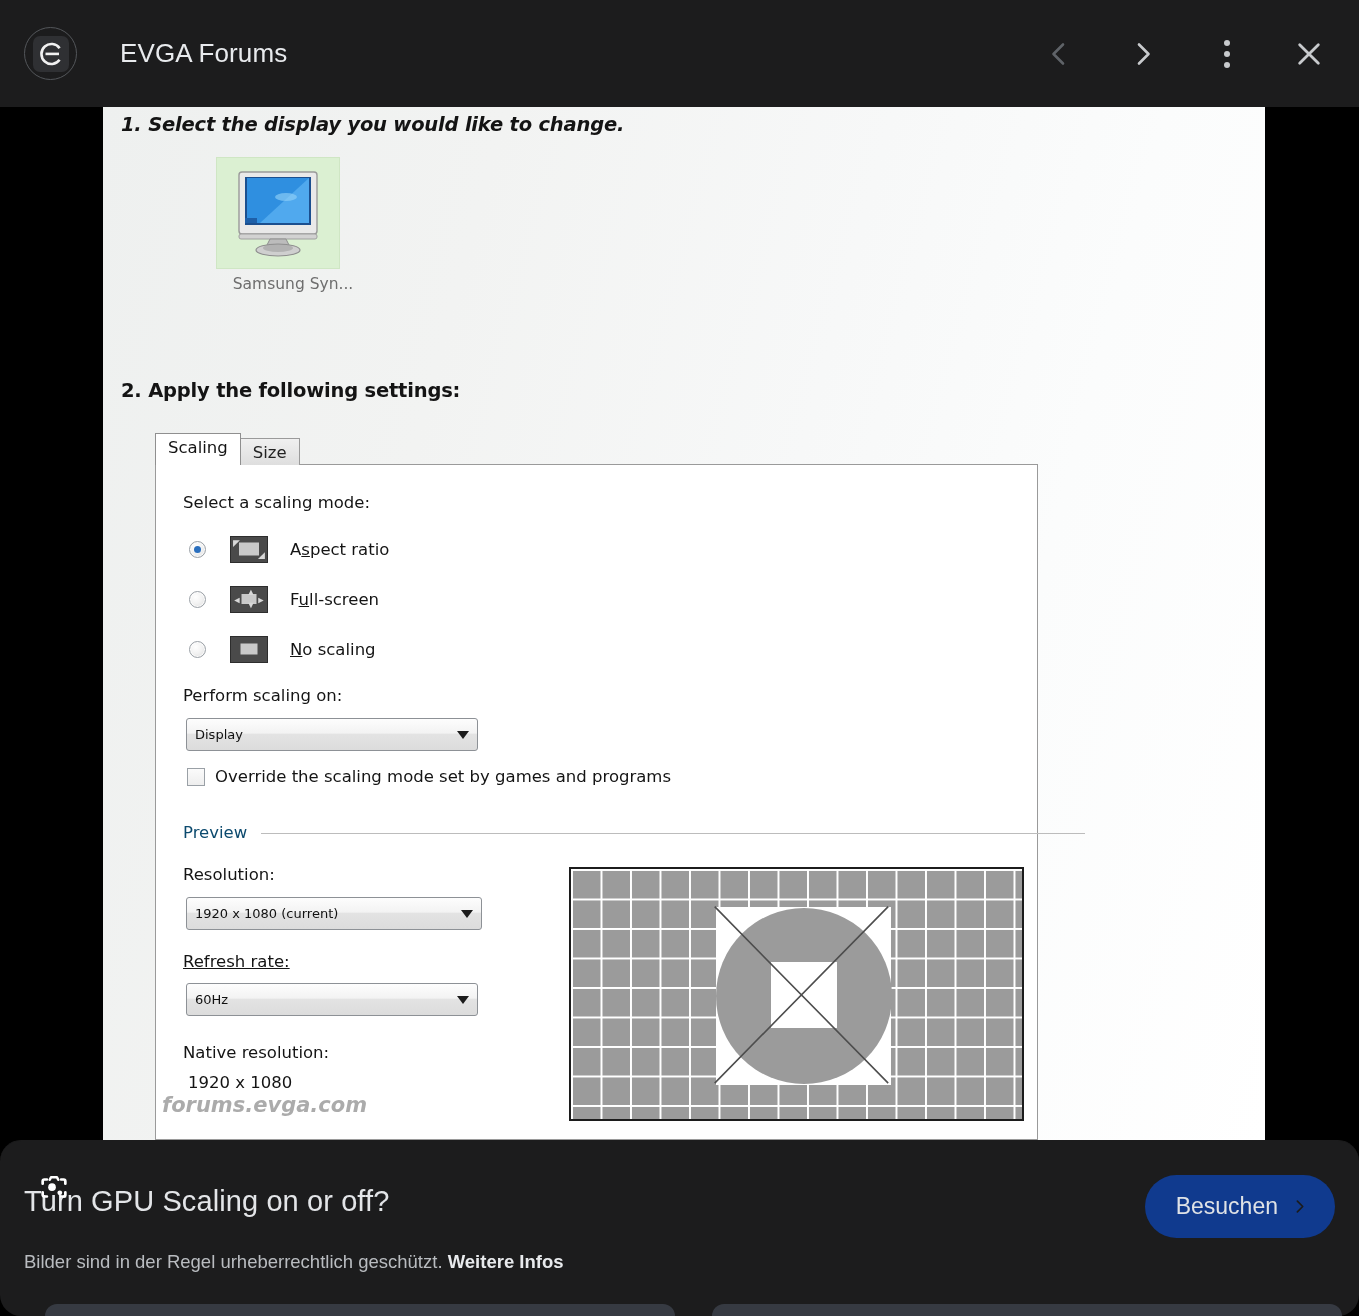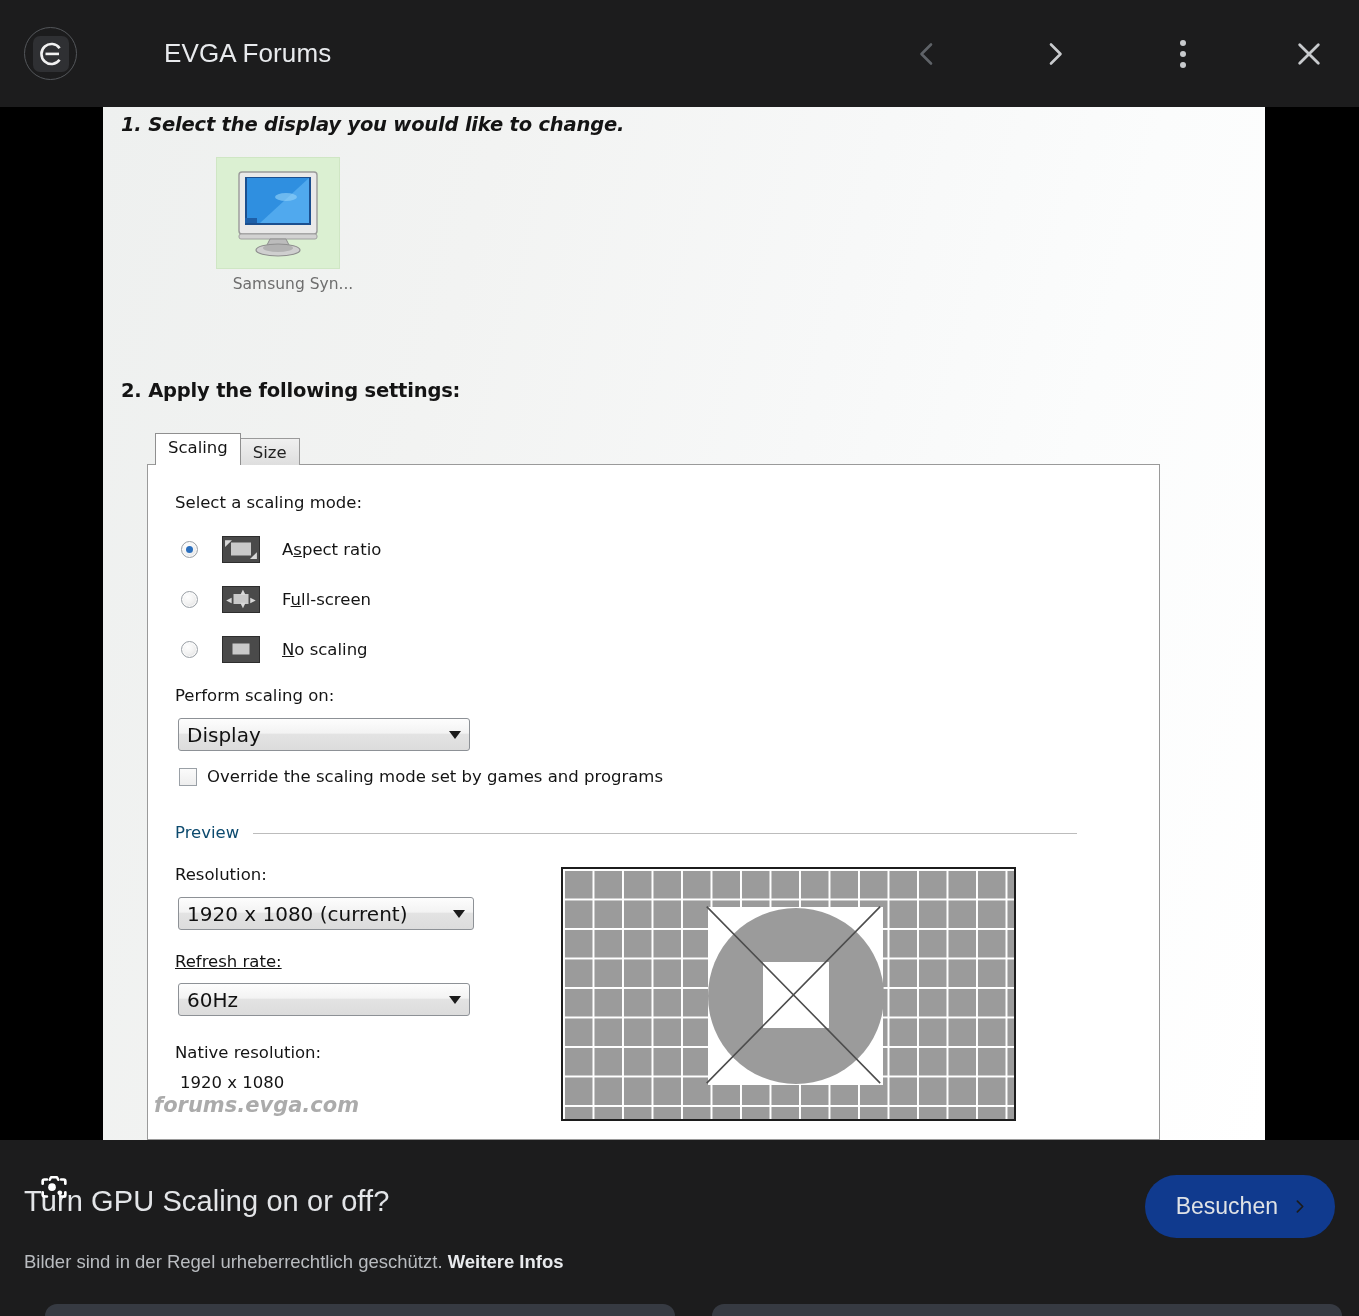--- a/index.html
+++ b/index.html
@@ -22,21 +22,20 @@
 
   
   .appbar {
     position: absolute;
     left: 0; top: 0;
     width: 1359px; height: 107px;
     background: #1c1c1d;
     display: flex;
     align-items: center;
     padding: 0 22px 0 24px;
-    gap: 44px;
   }
 
   .brand-logo {
     width: 53px; height: 53px;
     border-radius: 50%;
     border: 1.5px solid #53565a;
     display: flex; align-items: center; justify-content: center;
     flex: 0 0 auto;
   }
   .brand-logo .badge {
@@ -163,22 +162,22 @@
   .tab.inactive {
     background: linear-gradient(#f0f0f0, #dedede);
     height: 27px;
     margin-left: -1px;
     color: #222;
     z-index: 2;
   }
 
   .tabpanel {
     position: absolute;
-    left: 44px; top: 357px;
-    width: 1013px;
+    left: 52px; top: 357px;
+    width: 883px;
     height: 676px;
     background: #ffffff;
     border: 1px solid #9a9a9a;
     z-index: 1;
   }
 
   .fld-label {
     position: absolute;
     font-family: "DejaVu Sans", sans-serif;
     font-size: 16.5px;
@@ -249,21 +248,21 @@
     border: 1px solid #8d9196;
     border-radius: 3px;
     display: flex;
     align-items: center;
     cursor: pointer;
   }
   .combo .val {
     flex: 1 1 auto;
     padding-left: 8px;
     font-family: "DejaVu Sans", sans-serif;
-    font-size: 20px;
+    font-size: 13px;
     color: #111;
     white-space: nowrap;
     overflow: hidden;
   }
   .combo .caret {
     width: 28px;
     display: flex; align-items: center; justify-content: center;
     flex: 0 0 auto;
   }
   .combo .caret::before {
@@ -374,20 +373,21 @@
   }
 
   
   .infobar {
     position: absolute;
     left: 0; top: 1140px;
     width: 1359px;
     height: 176px;
     background: #1c1c1d;
     border-top: 1px solid #1c1c1d;
+    border-radius: 21px;
   }
   .info-title {
     position: absolute;
     left: 24px; top: 44px;
     color: #e3e5e8;
     font-size: 29px;
     font-weight: 400;
     letter-spacing: 0.1px;
     white-space: nowrap;
   }

